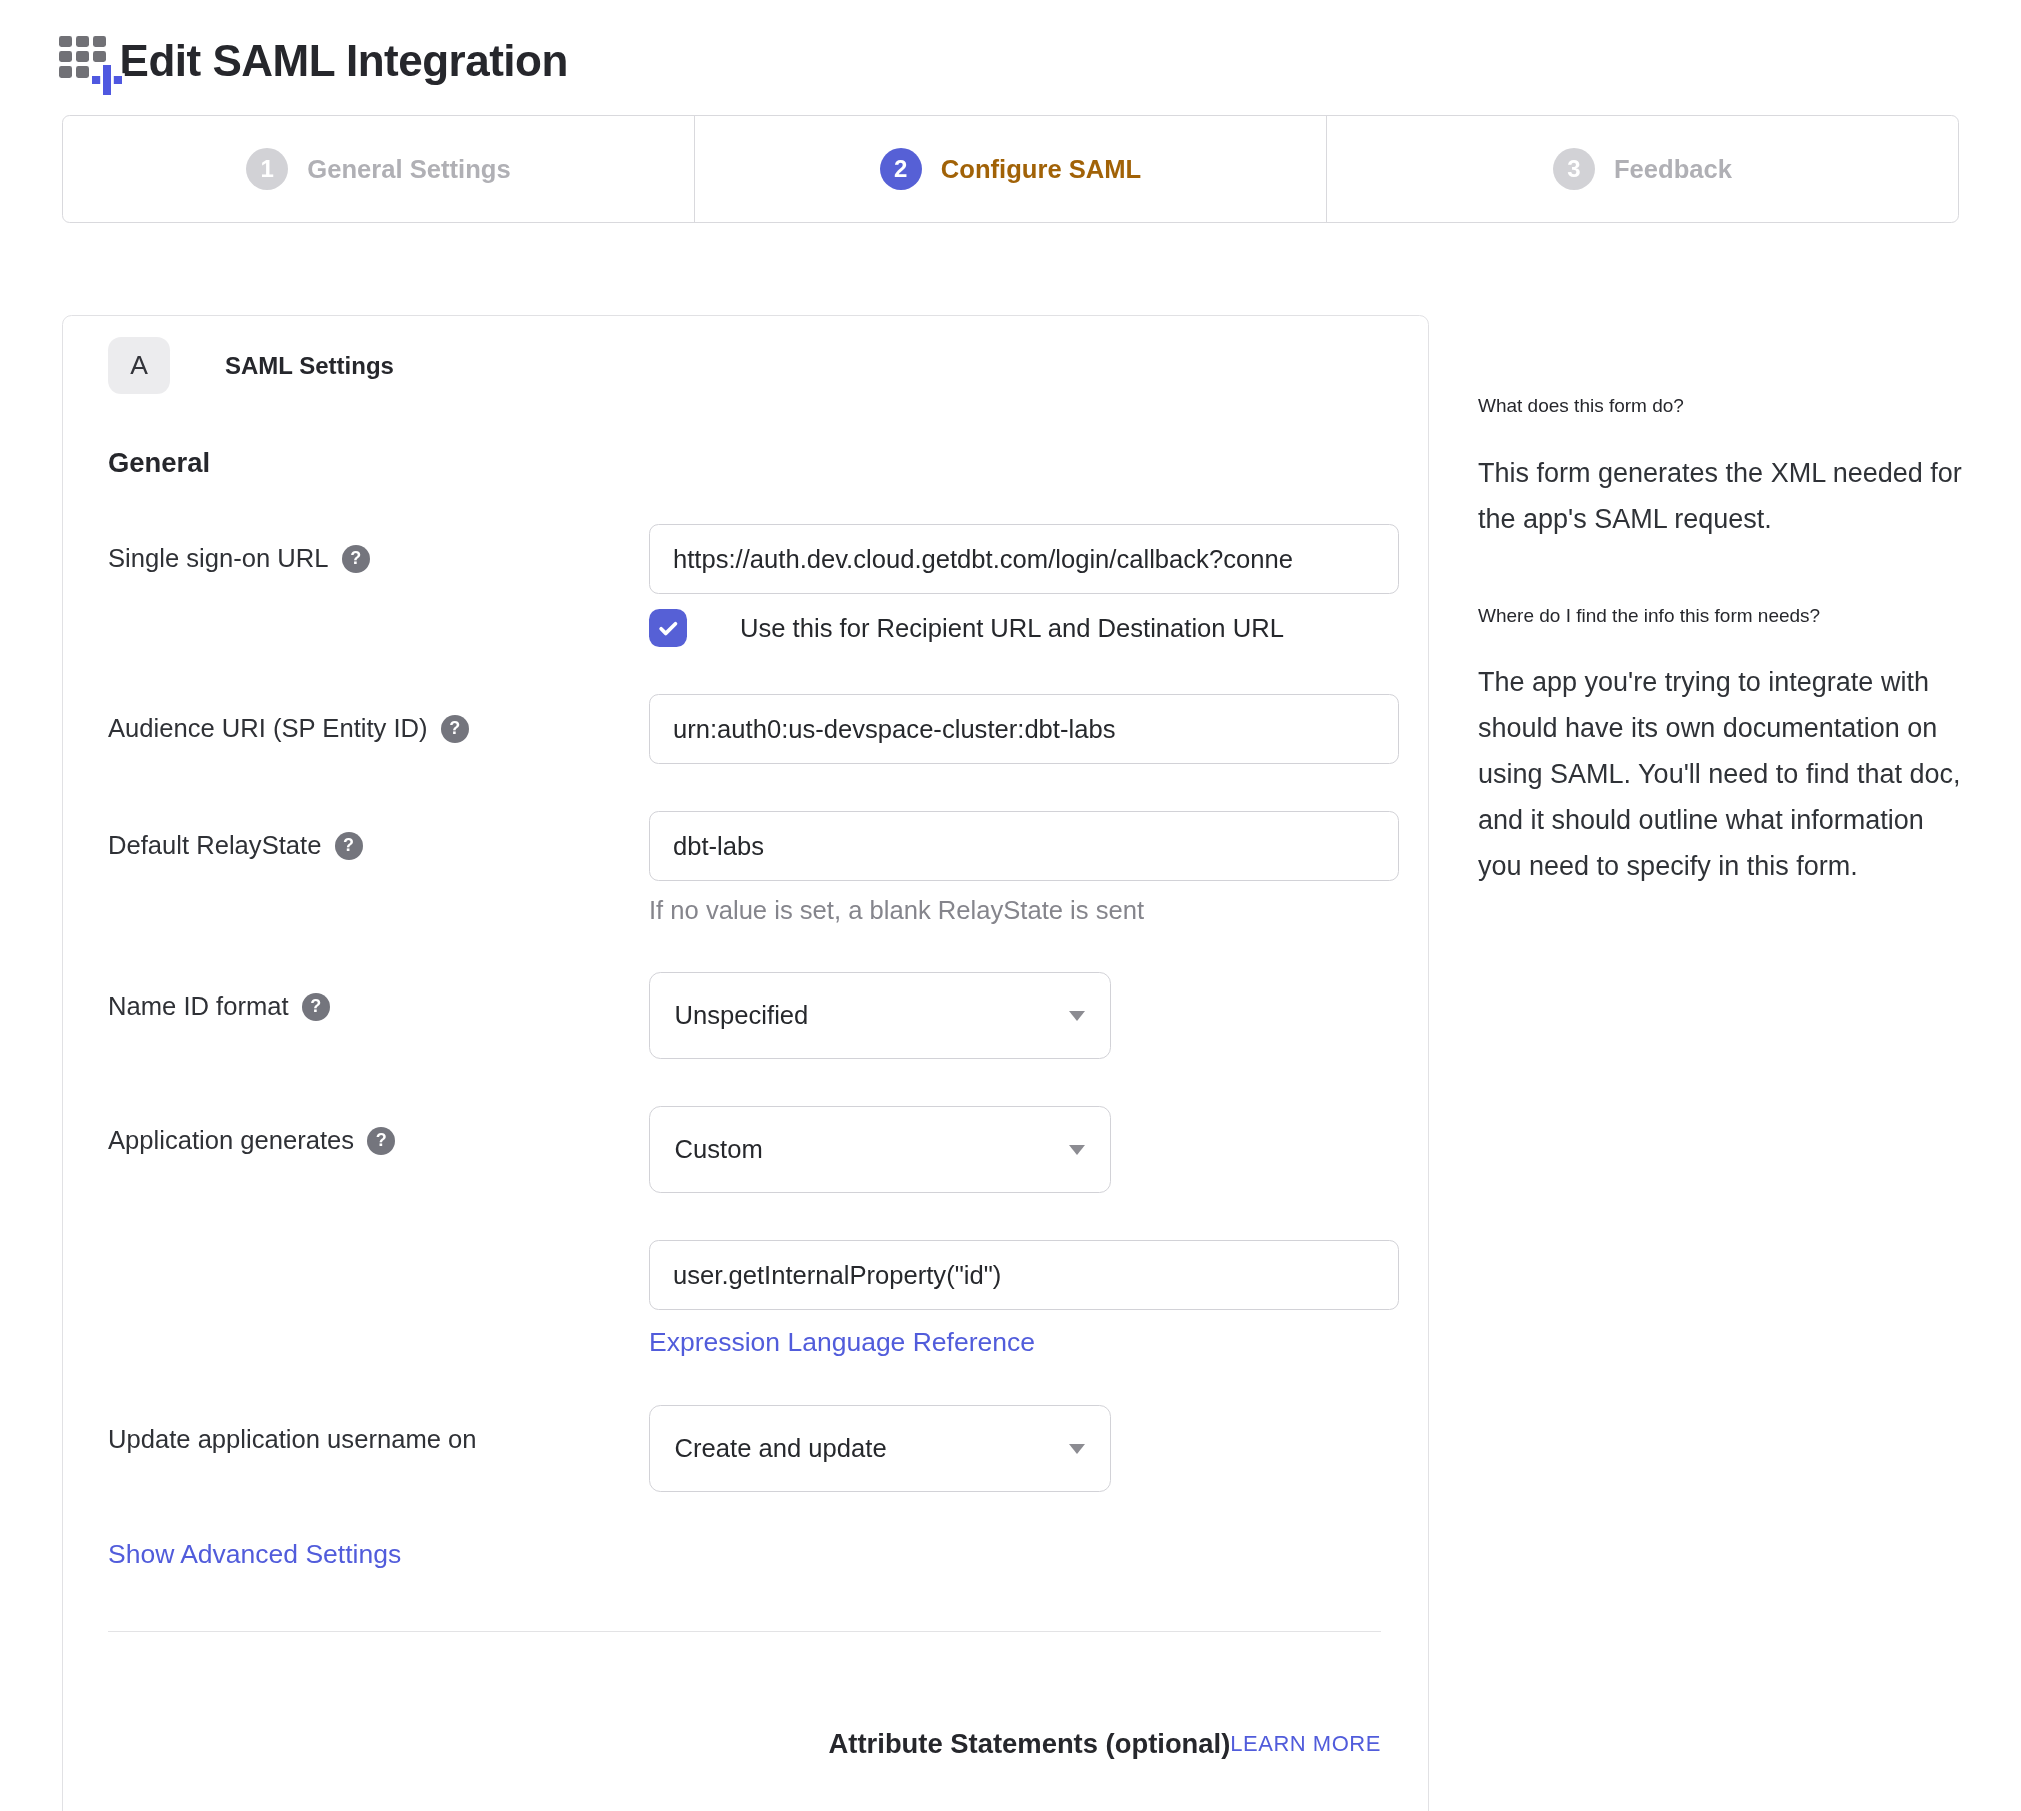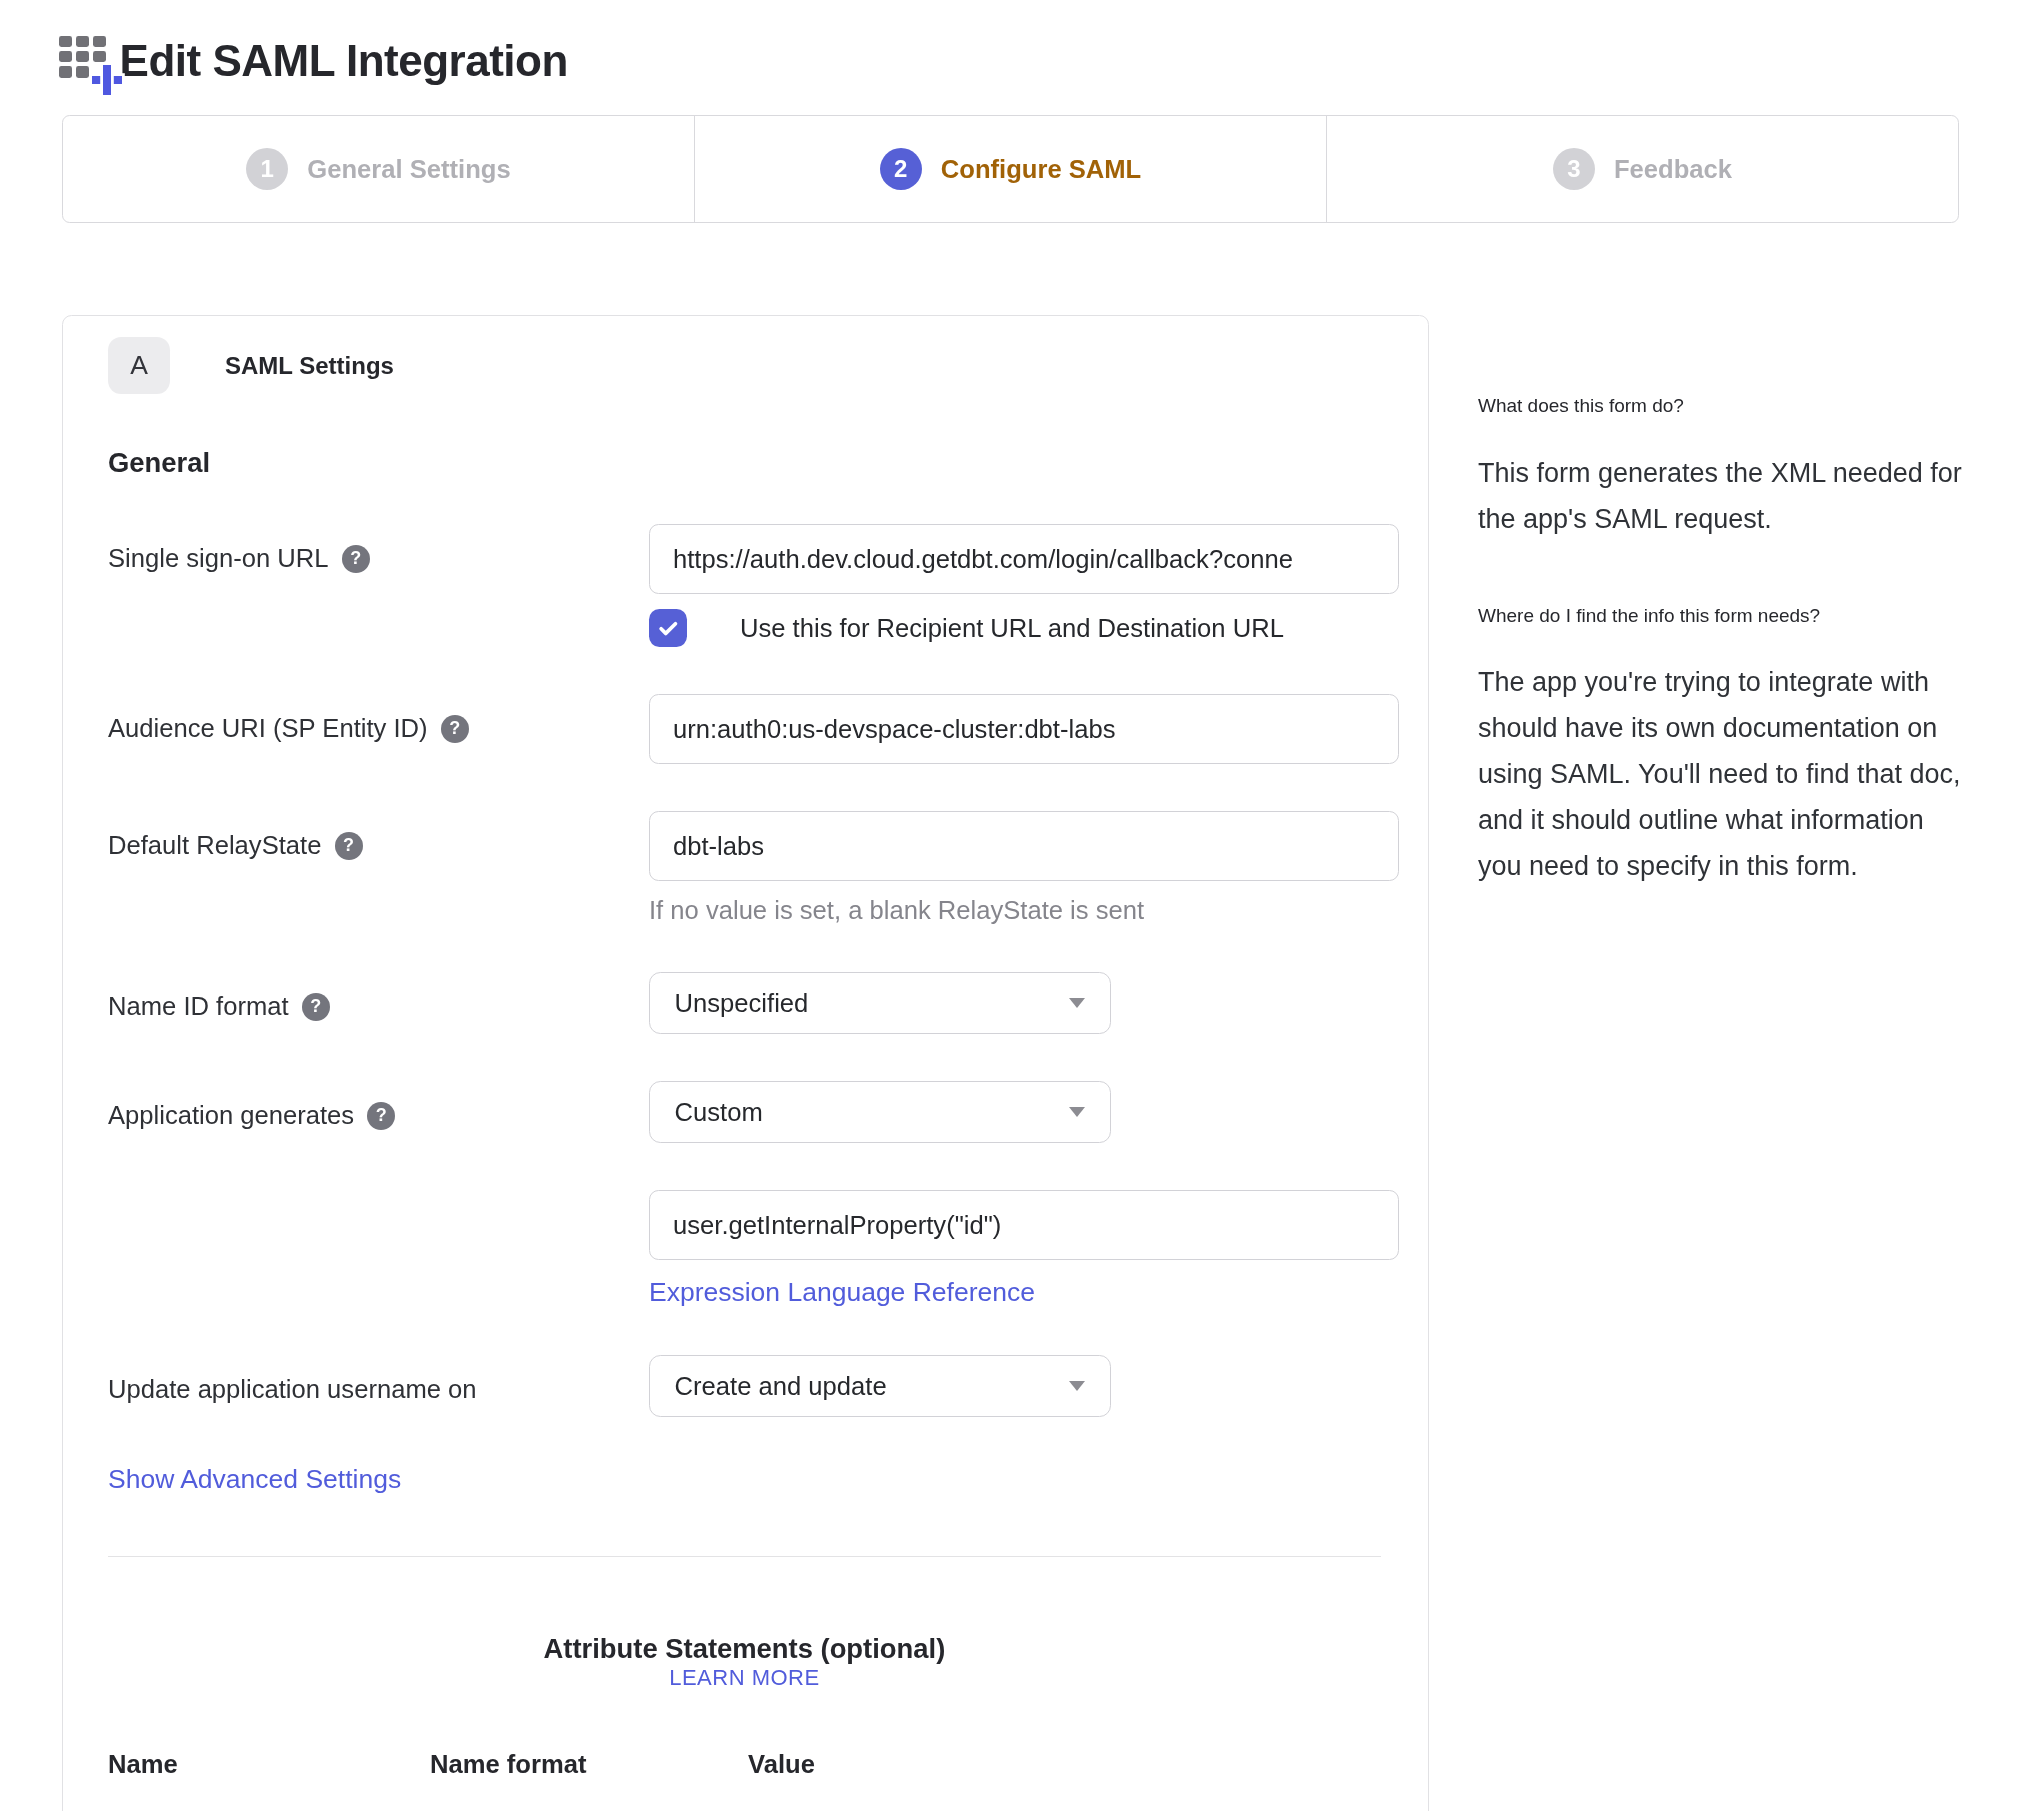--- a/index.html
+++ b/index.html
@@ -80,37 +80,37 @@
   .checkbox {
     width:38px; height:38px; border-radius:10.4px; background:#5660d6;
     display:flex; align-items:center; justify-content:center; cursor:pointer; flex:0 0 auto;
   }
   .checkbox svg { width:24.6px; height:24.6px; display:block; }
   .checkbox-label { margin-left:21px; font-size:25.6px; color:#26282c; }
 
   .hint { margin-top:15px; font-size:25.6px; color:#85858c; }
 
   .select {
-    width:462px; height:62px; border:0.9px solid #d2d2d7; border-radius:11.4px;
+    width:462px; height:87px; border:0.9px solid #d2d2d7; border-radius:11.4px;
     display:flex; align-items:center; padding:0 24.6px; cursor:pointer; background:#fff;
   }
   .select-value { font-size:25.6px; color:#26282c; flex:1 1 auto; }
   .caret {
     width:0; height:0; border-left:8.5px solid transparent; border-right:8.5px solid transparent;
     border-top:10.4px solid #8c8c92; margin-left:11.4px;
   }
 
   .inline-link { display:inline-block; margin-top:17px; font-size:26.5px; color:#515cdb; text-decoration:none; cursor:pointer; }
 
   .advanced-row { margin-top:27px; text-align:left; padding-right:13.2px; }
   .advanced-link { font-size:26.5px; color:#515cdb; text-decoration:none; cursor:pointer; }
 
   .divider { border:none; border-top:1.9px solid #e3e3e5; margin-top:61px; margin-right:13.2px; }
 
-  .attr-head { margin-top:76px; display:flex; align-items:center; justify-content:flex-end; padding-right:13.2px;flex-direction:column; }
+  .attr-head { margin-top:96px; display:flex; align-items:center; justify-content:flex-end; padding-right:13.2px; }
   .attr-title { font-size:27.4px; font-weight:700; color:#26272c; }
   .learn-more { font-size:22px; letter-spacing:0.5px; color:#515cdb; text-decoration:none; cursor:pointer; }
 
   .attr-cols { margin-top:59px; display:flex; }
   .attr-col { font-size:25.6px; font-weight:700; color:#26272c; }
   .attr-col.c1 { width:322px; }
   .attr-col.c2 { width:318px; }
 
   
   .sidebar { width:492px; margin-left:49px; padding-top:72px; flex:0 0 auto; }

